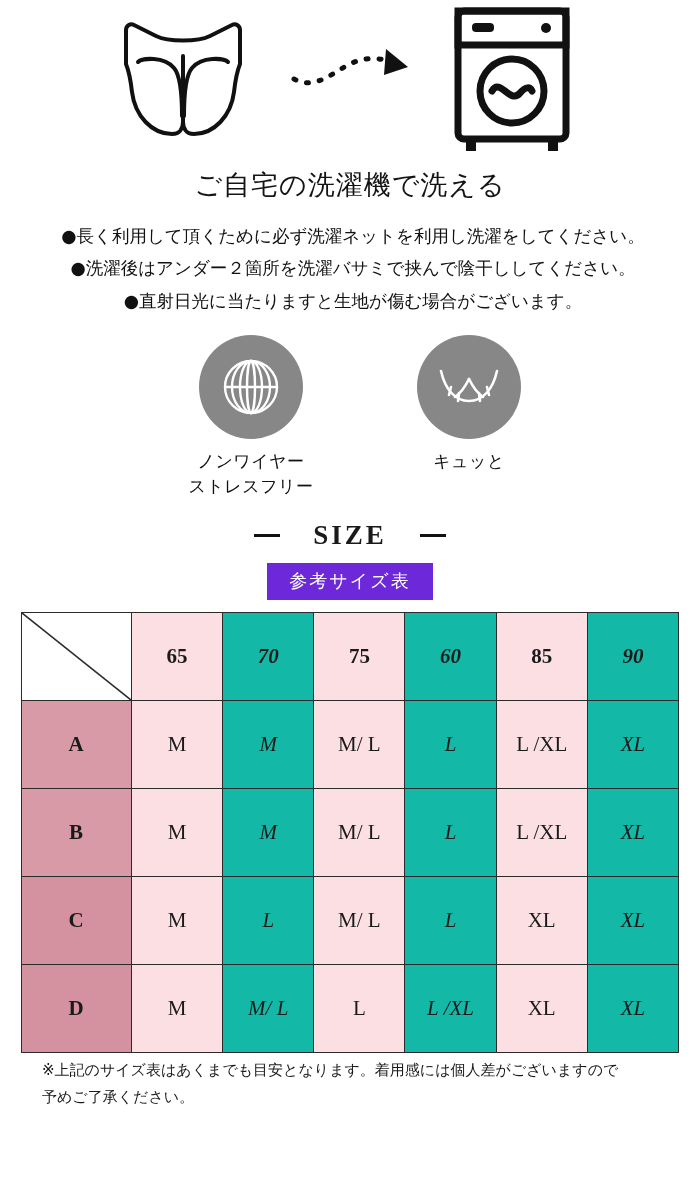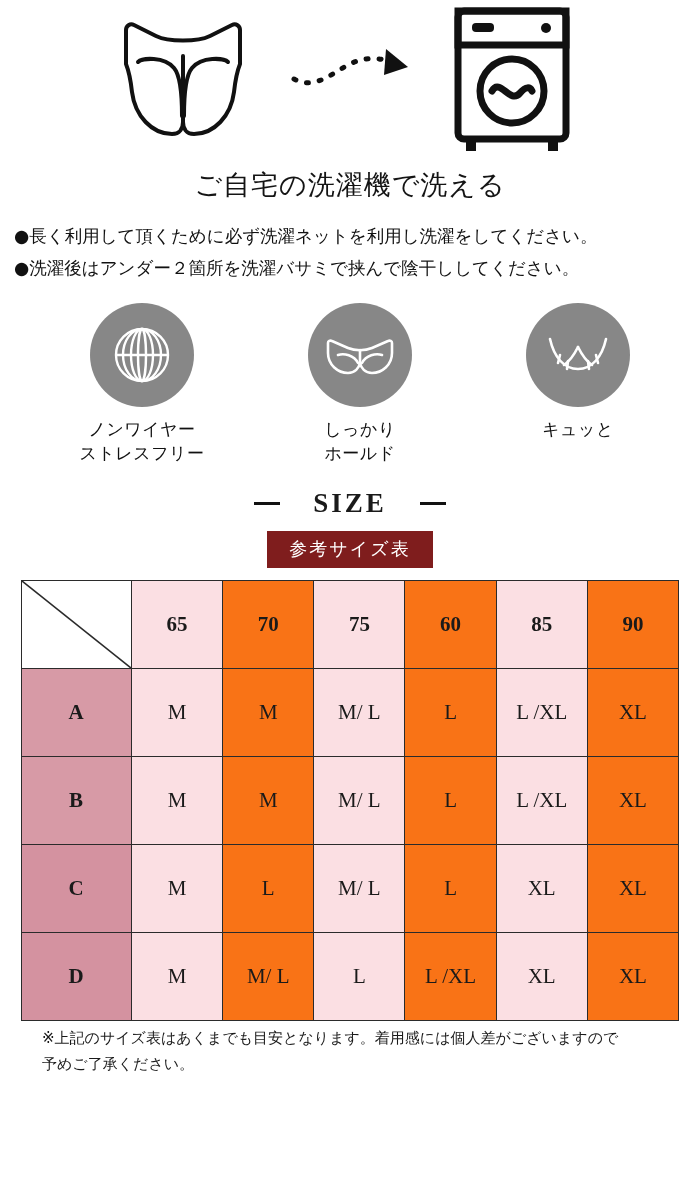--- a/index.html
+++ b/index.html
@@ -48,20 +48,21 @@
   .headline .l2 { display: block; }
 
   
   .bullets {
     margin: 0 0 14px 0;
     padding: 0 8px 0 14px;
     font-family: "DejaVu Sans", "Liberation Sans", sans-serif;
     font-size: 17.5px;
     line-height: 1.85;
     color: #111;
+    text-align: center;
   }
   .bullet { white-space: nowrap; }
 
   
   .features {
     display: flex;
     justify-content: center;
     gap: 68px;
     margin: 18px 0 6px;
     padding-left: 20px;
@@ -98,21 +99,21 @@
   .size-title .word {
     font-family: "Liberation Serif", serif;
     font-weight: bold;
     font-size: 27px;
     letter-spacing: 3px;
   }
 
   .size-badge-wrap { text-align: center; margin-bottom: 12px; }
   .size-badge {
     display: inline-block;
-    background: #7f1d1d;
+    background: #6d28d9;
     color: #fff;
     font-family: "DejaVu Sans", "Liberation Sans", sans-serif;
     font-size: 18px;
     letter-spacing: 2px;
     padding: 6px 22px 7px;
   }
 
   
   table.size-table {
     width: 658px;
@@ -140,21 +141,21 @@
     position: absolute; left: 0; top: 0; width: 100%; height: 100%;
   }
   td.head { font-weight: bold; font-size: 23px; }
   td.rowhead {
     font-weight: bold;
     font-size: 23px;
     color: #ffffff;
     letter-spacing: 1px;
   }
   .bg-pink   { background: #fbdfe3; }
-  .bg-white  { background: #f97316; }
+  .bg-white  { background: #14b8a6; font-style: italic; }
   .bg-rose   { background: #d79aa6; }
   .bg-rose2  { background: #d492a0; }
 
   
   .footnote {
     width: 660px;
     margin: 4px auto 0;
     font-family: "DejaVu Sans", "Liberation Sans", sans-serif;
     font-size: 15px;
     line-height: 1.75;
@@ -201,20 +202,21 @@
   </div>
 </div>
 
 <div class="headline">
   <span>ご自宅の洗濯機で洗える</span>
 </div>
 
 <div class="bullets">
   <div class="bullet">●長く利用して頂くために必ず洗濯ネットを利用し洗濯をしてください。</div>
   <div class="bullet">●洗濯後はアンダー２箇所を洗濯バサミで挟んで陰干ししてください。</div>
+  <div class="bullet">●直射日光に当たりますと生地が傷む場合がございます。</div>
 </div>
 
 <div class="features">
 
   <div class="feature">
     <div class="circle">
       <svg width="104" height="104" viewBox="0 0 104 104">
         <g fill="none" stroke="#ffffff" stroke-width="2.4">
           <ellipse cx="52" cy="52" rx="26" ry="26"></ellipse>
           <ellipse cx="52" cy="52" rx="19" ry="26"></ellipse>
@@ -223,37 +225,20 @@
           <path d="M26 52 L78 52" stroke-width="2.4"></path>
         </g>
       </svg>
     </div>
     <div class="feature-label">
       <span>ノンワイヤー</span>
       <span class="l2">ストレスフリー</span>
     </div>
   </div>
 
-  <div class="feature">
-    <div class="circle">
-      <svg width="104" height="104" viewBox="0 0 104 104">
-        <g fill="none" stroke="#ffffff" stroke-width="2.6" stroke-linecap="round">
-          <path d="M20 40 C20 38 22 37 24 38 L40 45 C47 48 57 48 64 45 L80 38 C82 37 84 38 84 40
-                   L84 50 C84 62 74 70 64 70 C57 70 53 65 52 60 C51 65 47 70 40 70 C30 70 20 62 20 50 Z"></path>
-          <path d="M30 52 C36 50 46 52 50 60"></path>
-          <path d="M74 52 C68 50 58 52 54 60"></path>
-          <path d="M52 47 L52 62"></path>
-        </g>
-      </svg>
-    </div>
-    <div class="feature-label">
-      <span>しっかり</span>
-      <span class="l2">ホールド</span>
-    </div>
-  </div>
 
   <div class="feature">
     <div class="circle">
       <svg width="104" height="104" viewBox="0 0 104 104">
         <g fill="none" stroke="#ffffff" stroke-width="2.6" stroke-linecap="round">
           <path d="M24 36 C28 54 38 66 52 66 C66 66 76 54 80 36"></path>
           <path d="M52 44 C48 52 44 58 38 62"></path>
           <path d="M52 44 C56 52 60 58 66 62"></path>
           <path d="M34 52 L32 60 M42 58 L41 66 M62 58 L63 66 M70 52 L72 60"></path>
         </g>

